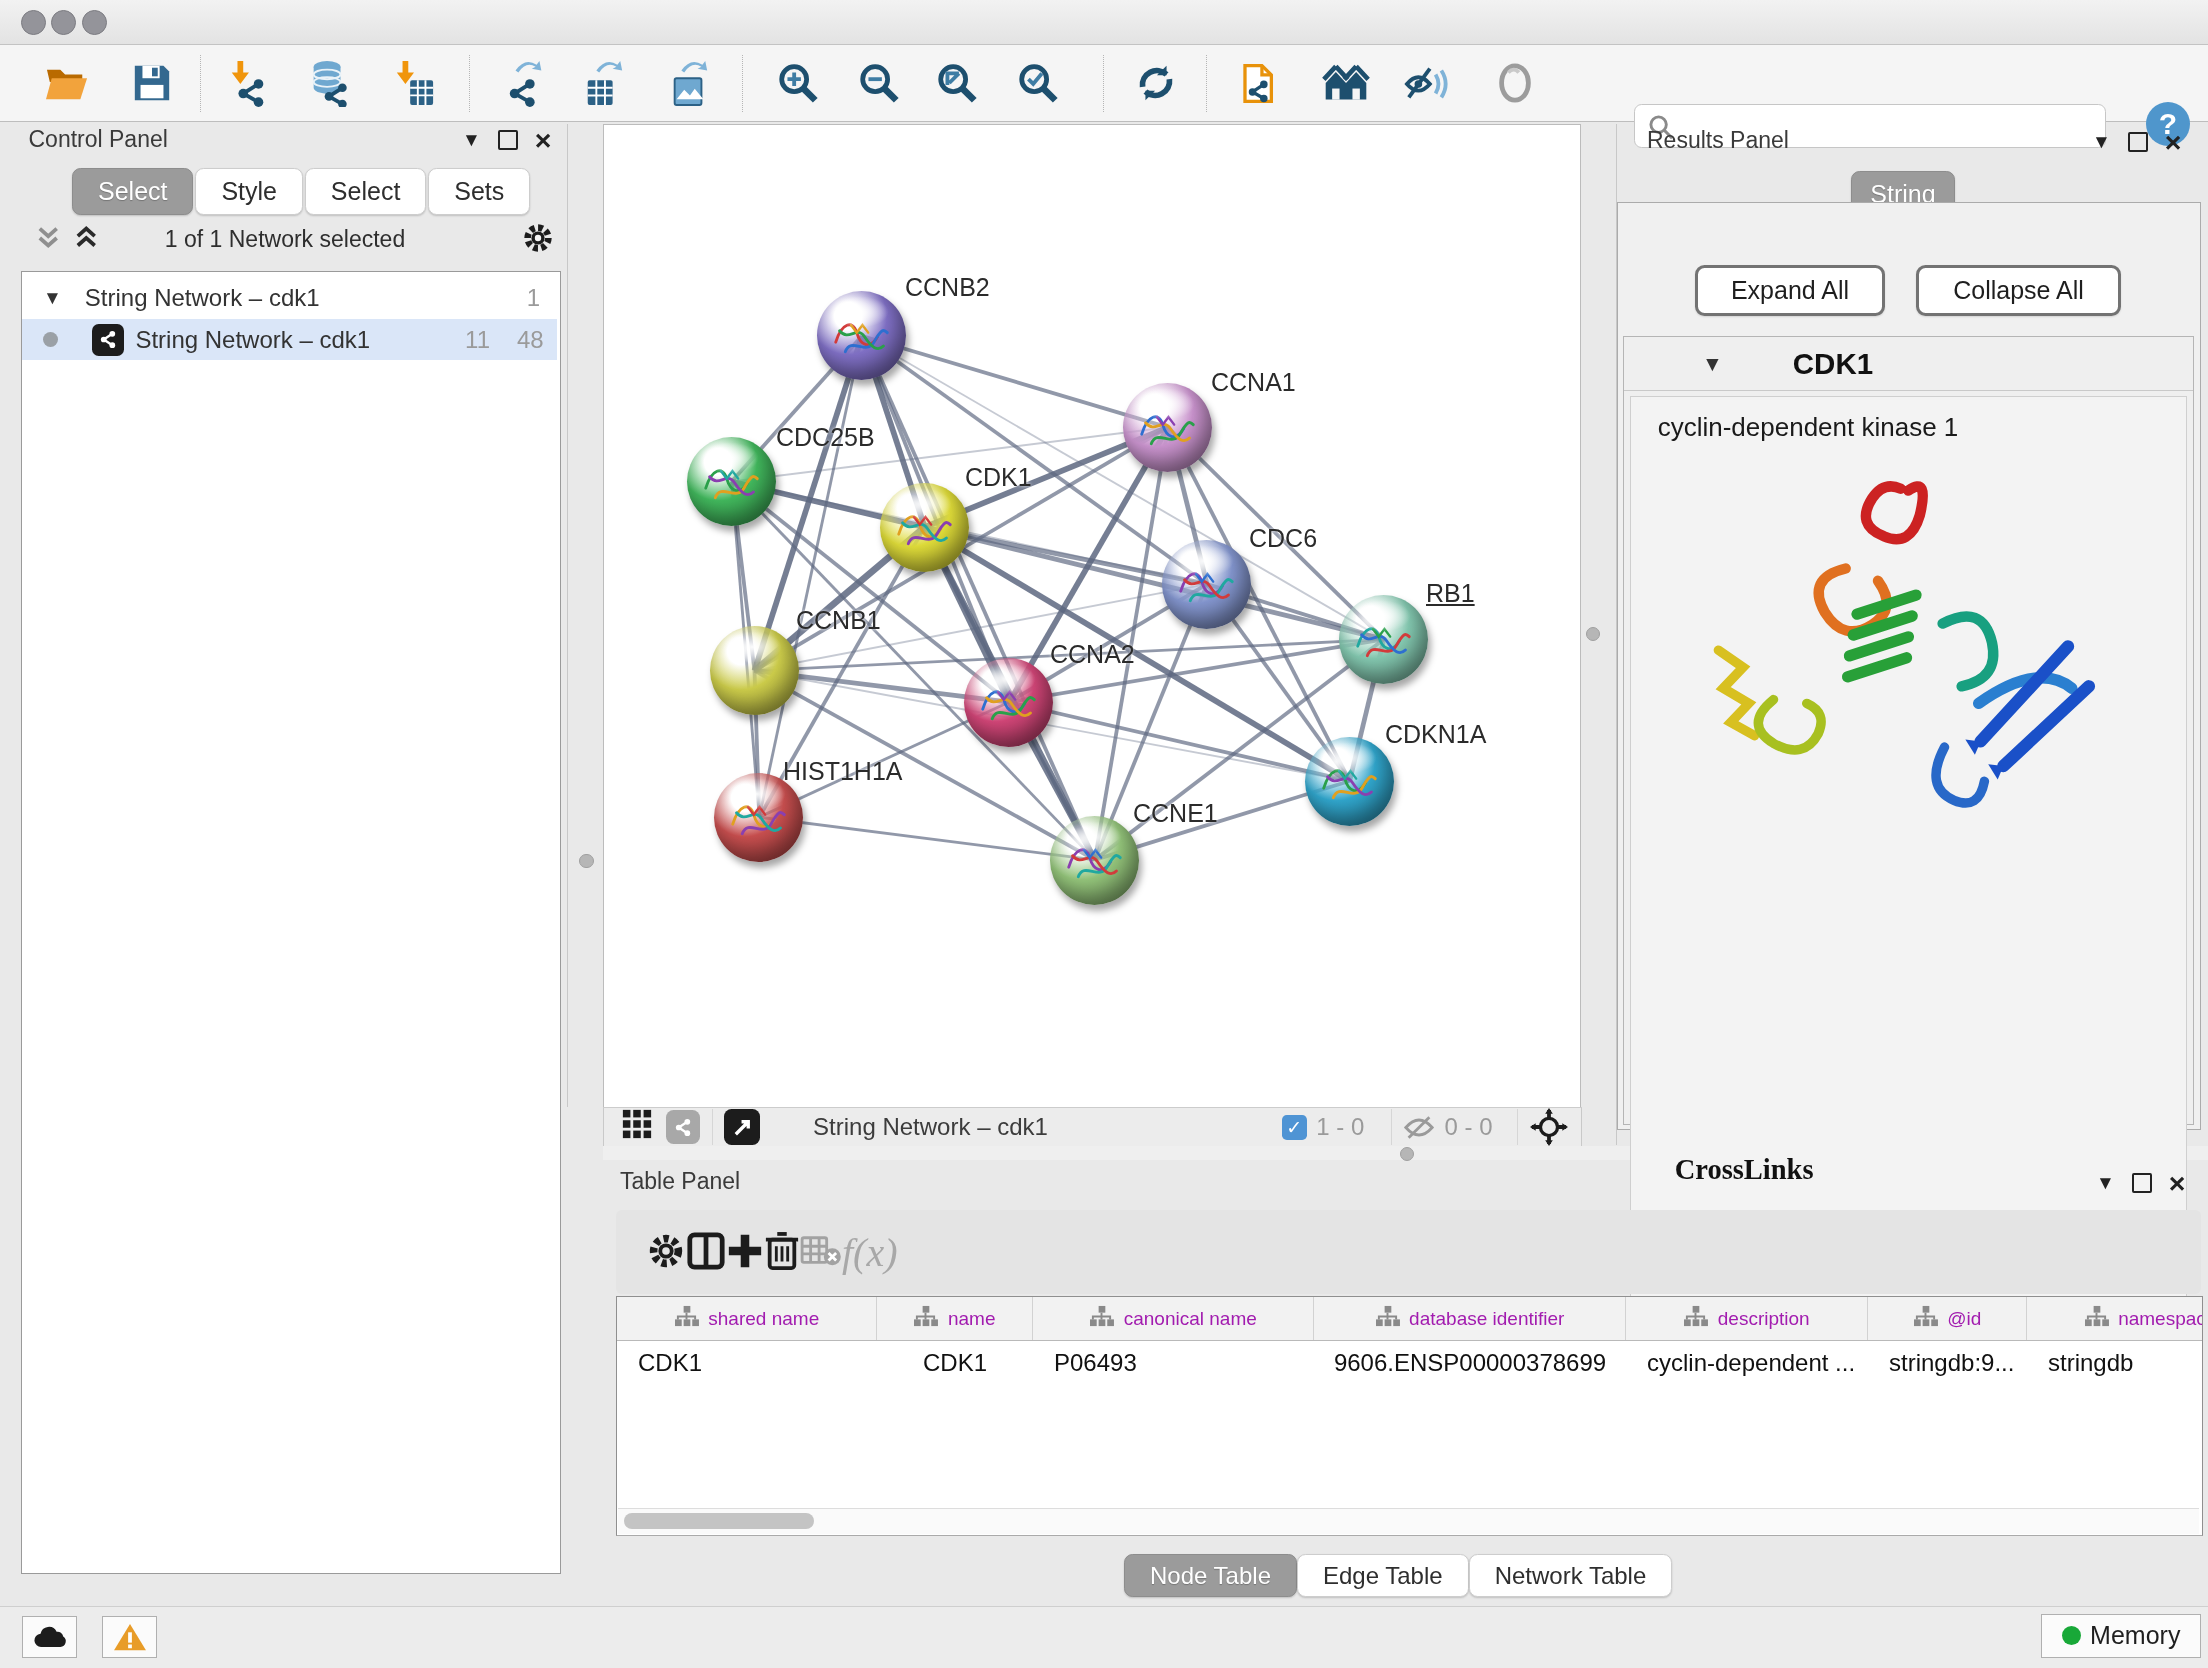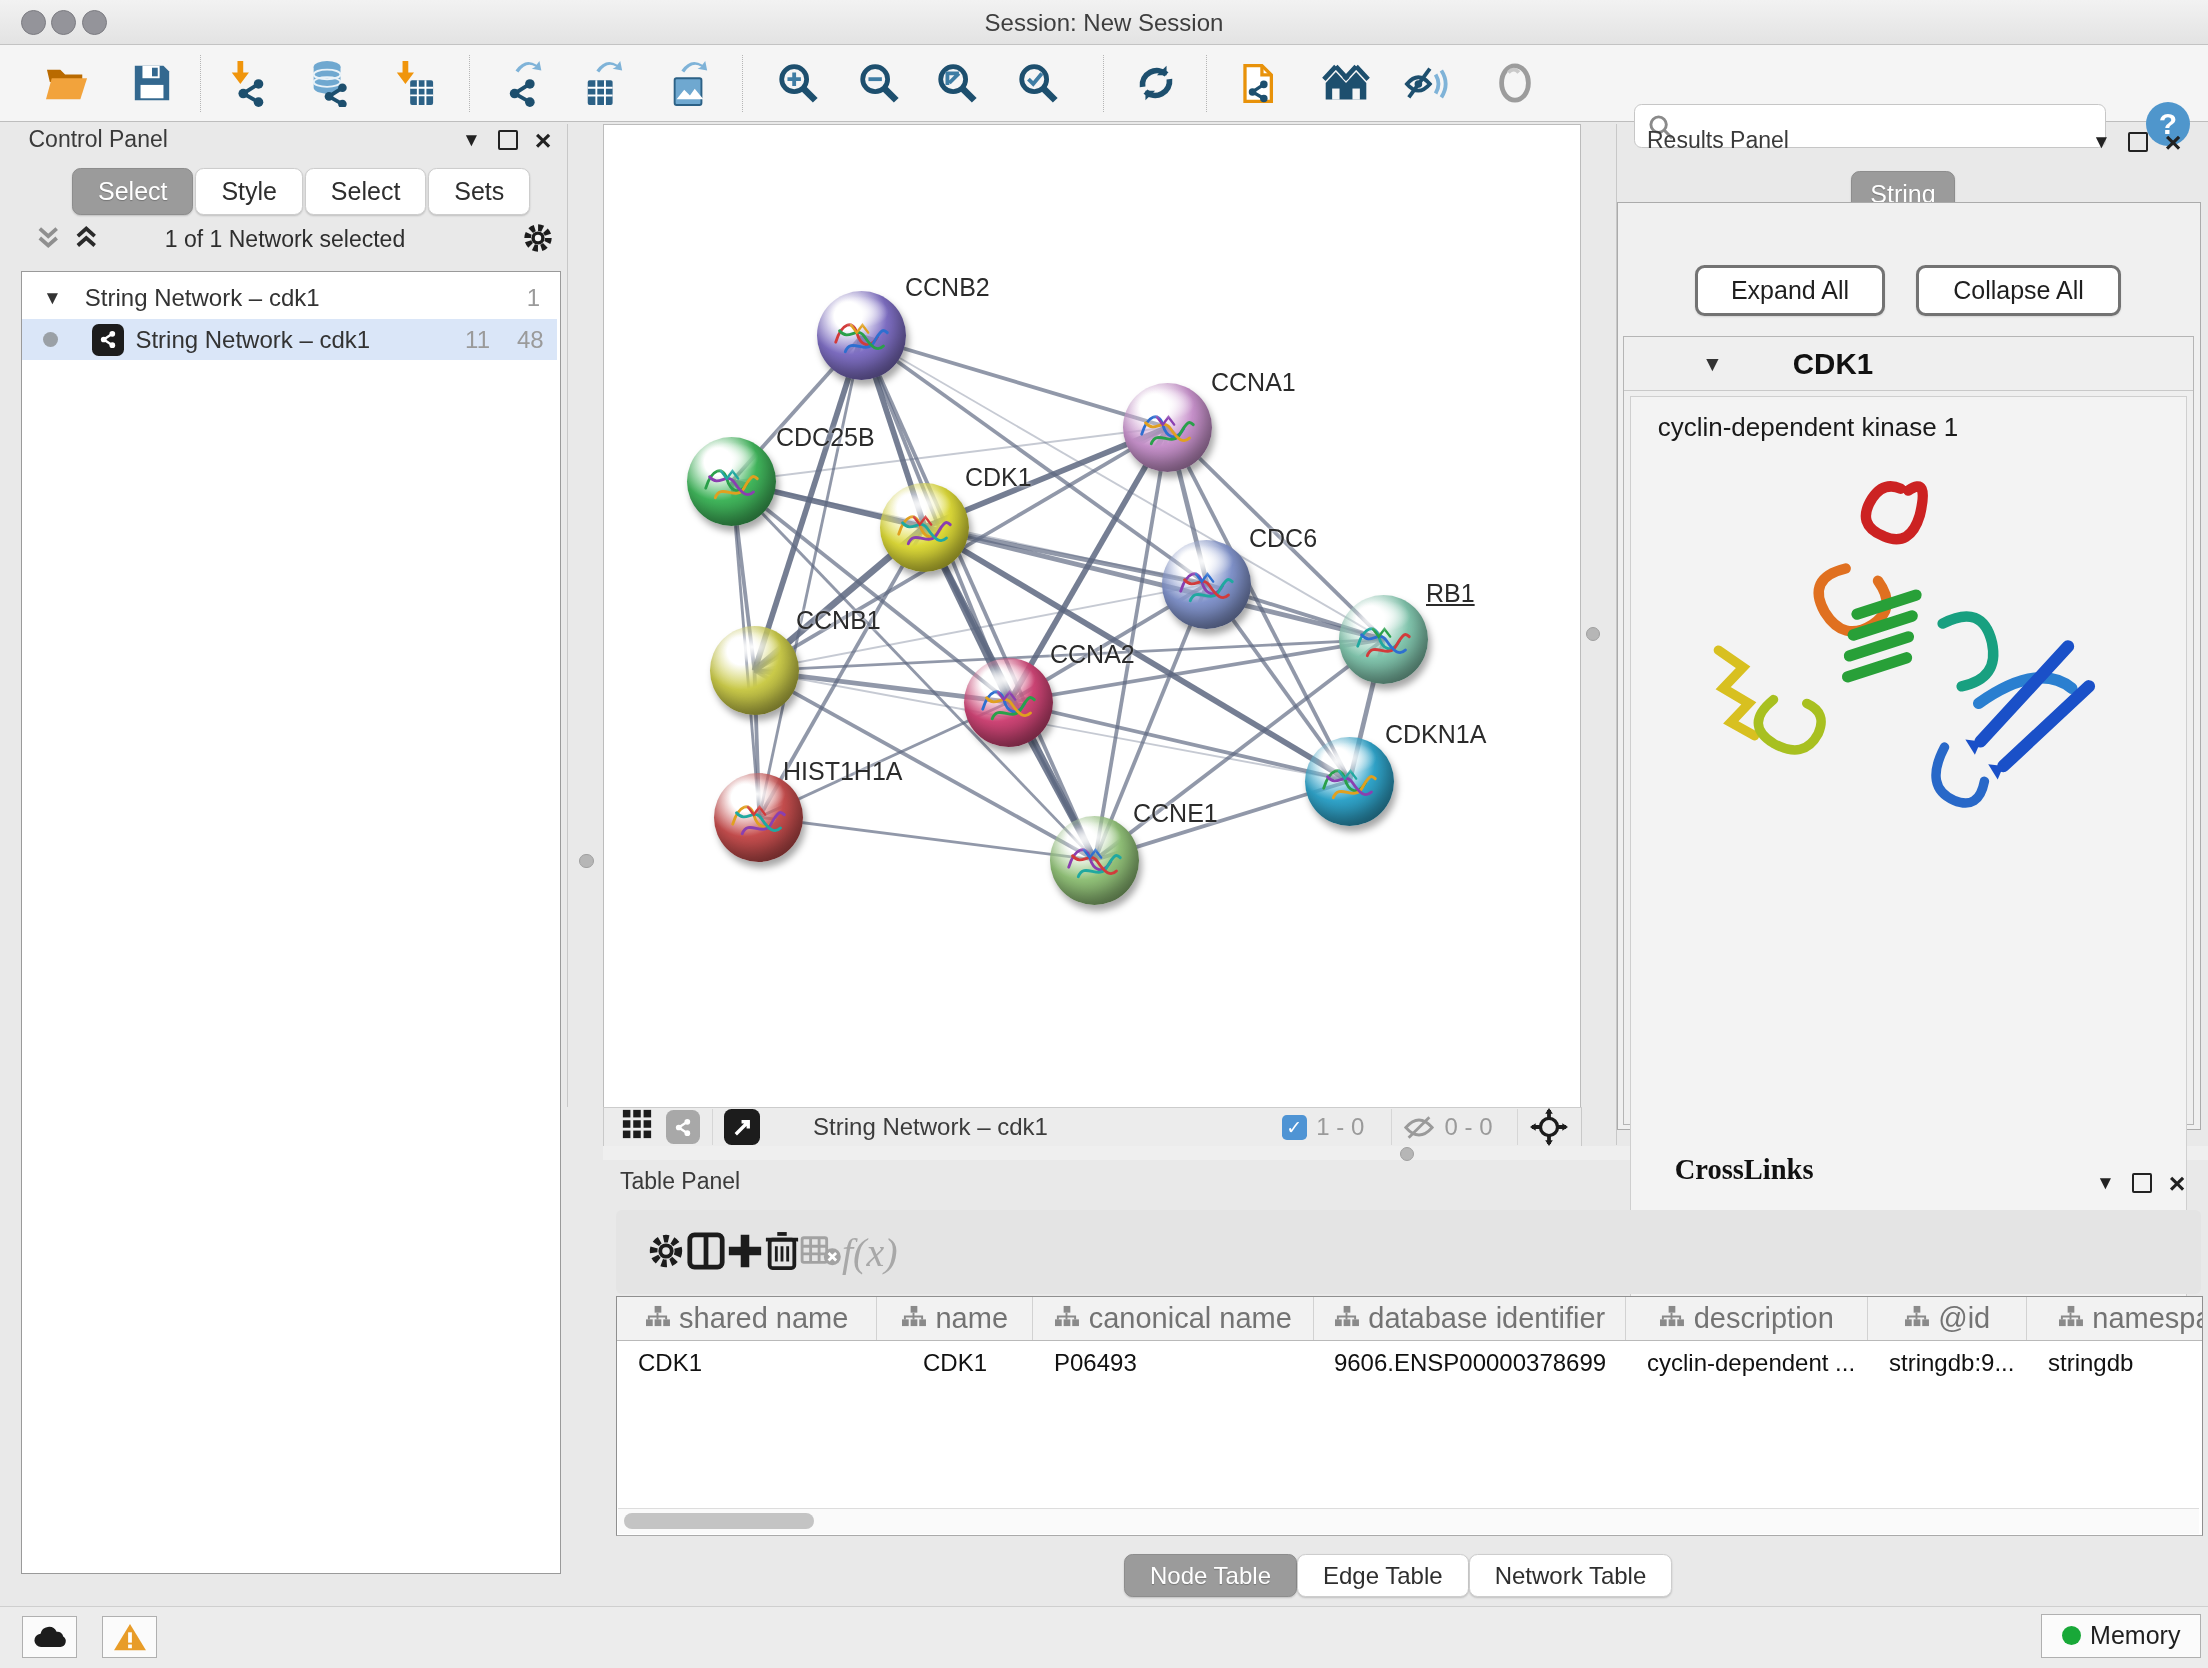--- a/index.html
+++ b/index.html
@@ -52,38 +52,37 @@
   .ntb-sep{width:0;height:36px;border-left:1px solid #d6d6d6;margin:0 11.4px;}
   
   #rp-outer{left:1617px;top:202px;width:582px;height:926px;background:#f0f0f0;border:1.9px solid #ababab;}
   #rp-section{left:1623px;top:336px;width:569px;height:787px;background:#efefef;border:1px solid #b5b5b5;}
   .serif{font-family:"Liberation Serif","DejaVu Serif",serif;}
   .xlink{color:#0000dd;text-decoration:underline;}
   
   #tp-toolbar{left:616px;top:1210px;width:1585px;height:84px;background:#e4e4e4;border-radius:5.7px;display:flex;align-items:center;padding-left:30px;box-sizing:border-box;}
   #tp-table{left:616px;top:1296px;width:1585px;height:238px;background:#fff;border:1.9px solid #8f8f8f;border-bottom:1px solid #aaa;overflow:hidden;}
   .th-row{position:absolute;left:0;top:0;height:43px;display:flex;background:#f2f2f2;border-bottom:1.9px solid #b9b9b9;}
-  .th-cell{display:flex;align-items:center;justify-content:center;gap:9.5px;font-size:29px;color:#737373;
+  .th-cell{display:flex;align-items:center;justify-content:center;gap:9.5px;font-size:19px;color:#a21caf;
     border-right:1px solid #d2d2d2;box-sizing:border-box;overflow:hidden;white-space:nowrap;}
   .td-row{position:absolute;left:0;top:45px;height:42px;display:flex;}
   .td-cell{display:flex;align-items:center;font-size:24px;color:#111;box-sizing:border-box;overflow:hidden;white-space:nowrap;}
   #hscroll{left:618px;top:1508px;width:1581px;height:25px;background:#fafafa;border-top:1px solid #ddd;}
   #hscroll .thumb{position:absolute;left:5.7px;top:3.8px;width:190px;height:16px;border-radius:8.6px;background:#c4c4c4;}
   
   #statusbar{left:0;top:1606px;width:2208px;height:62px;background:#ececec;border-top:1.9px solid #cfcfcf;}
   .sb-btn{background:#fbfbfb;border:1.9px solid #b0b0b0;display:flex;align-items:center;justify-content:center;}
 </style>
 </head>
 <body>
 
 <div id="titlebar" class="abs">
   <div class="traffic abs" style="left:21px"></div>
   <div class="traffic abs" style="left:51px"></div>
   <div class="traffic abs" style="left:82px"></div>
-  <div id="win-title" class="abs">Session: New Session</div>
 </div>
 
 <div id="toolbar" class="abs">
   <div class="tb-btn abs" style="left:43px">
     <svg width="46" height="42" viewBox="0 0 48 44">
       <path d="M3 8 h14 l5 5 h18 v8 H6 Z" fill="#b96a00"></path>
       <path d="M8 17 h37 l-7 22 H2 Z" fill="#f2a33c"></path>
     </svg>
   </div>
   <div class="tb-btn abs" style="left:128px">

